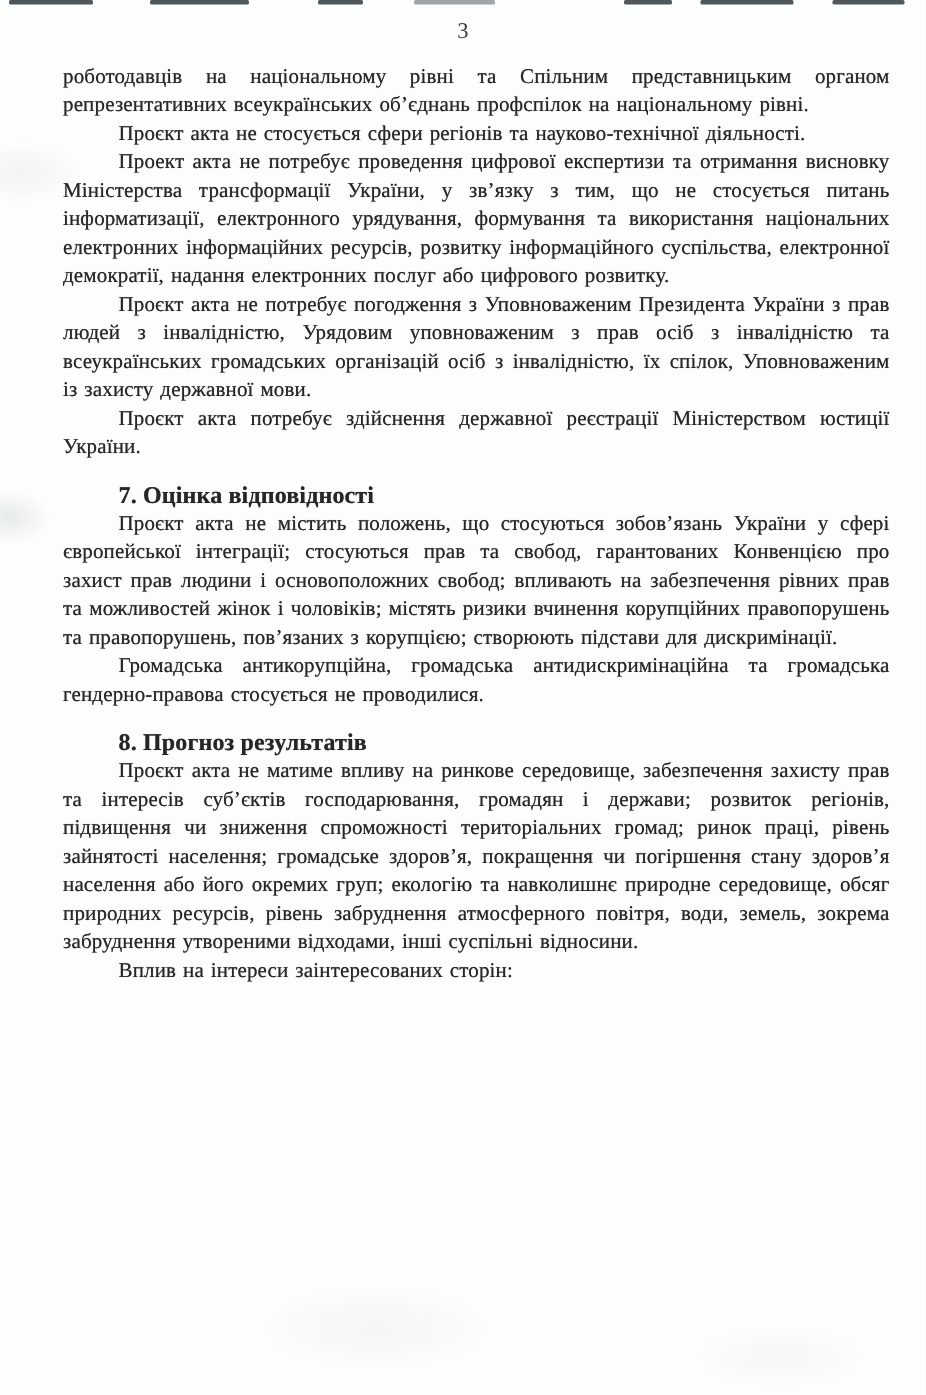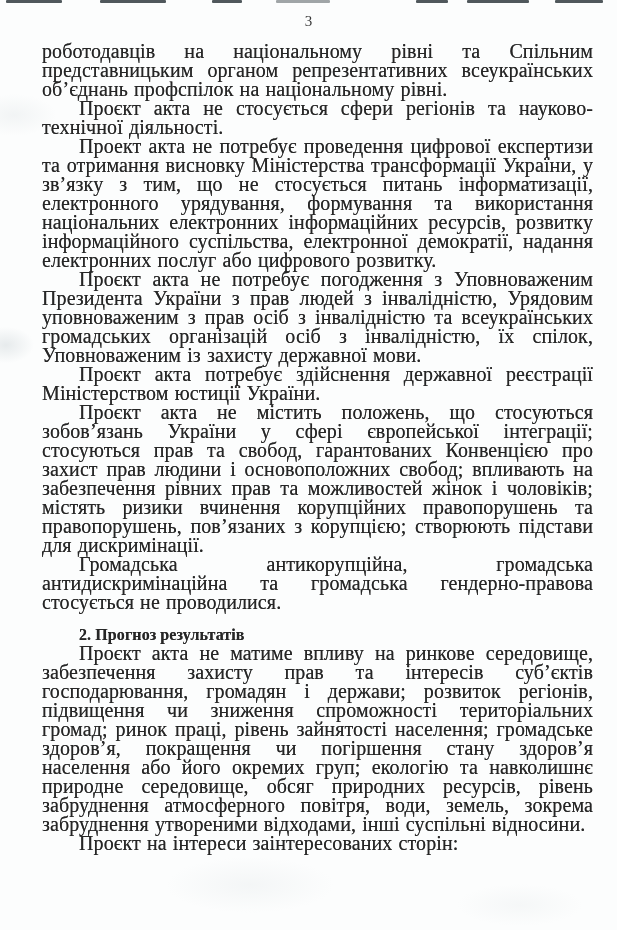--- a/index.html
+++ b/index.html
@@ -42,21 +42,21 @@
     color: #3a3a3a;
   }
   .content {
     position: absolute;
     top: 31px;
     left: 42px;
     width: 551px;
   }
   .para {
     margin: 0;
-    font-size: 20px;
+    font-size: 14px;
     line-height: 19px;
     text-align: justify;
     text-indent: 37px;
     letter-spacing: 0.1px;
     word-spacing: 1px;
     text-shadow: 0 0 .45px rgba(45,45,45,.75);
   }
   .para.first {
     margin-top: 11px;
     text-indent: 0;
@@ -87,20 +87,21 @@
   </div>
 
   <div class="pagenum">3</div>
 
   <div class="content">
     <p class="para first">роботодавців на національному рівні та Спільним представницьким органом репрезентативних всеукраїнських об’єднань профспілок на національному рівні.</p>
     <p class="para">Проєкт акта не стосується сфери регіонів та науково-технічної діяльності.</p>
     <p class="para">Проект акта не потребує проведення цифрової експертизи та отримання висновку Міністерства трансформації України, у зв’язку з тим, що не стосується питань інформатизації, електронного урядування, формування та використання національних електронних інформаційних ресурсів, розвитку інформаційного суспільства, електронної демократії, надання електронних послуг або цифрового розвитку.</p>
     <p class="para">Проєкт акта не потребує погодження з Уповноваженим Президента України з прав людей з інвалідністю, Урядовим уповноваженим з прав осіб з інвалідністю та всеукраїнських громадських організацій осіб з інвалідністю, їх спілок, Уповноваженим із захисту державної мови.</p>
     <p class="para">Проєкт акта потребує здійснення державної реєстрації Міністерством юстиції України.</p>
+    <p class="heading">7. Оцінка відповідності</p>
     <p class="para">Проєкт акта не містить положень, що стосуються зобов’язань України у сфері європейської інтеграції; стосуються прав та свобод, гарантованих Конвенцією про захист прав людини і основоположних свобод; впливають на забезпечення рівних прав та можливостей жінок і чоловіків; містять ризики вчинення корупційних правопорушень та правопорушень, пов’язаних з корупцією; створюють підстави для дискримінації.</p>
     <p class="para">Громадська антикорупційна, громадська антидискримінаційна та громадська гендерно-правова стосується не проводилися.</p>
-    <p class="heading">2. Прогноз результатів</p>
+    <p class="heading">8. Прогноз результатів</p>
     <p class="para">Проєкт акта не матиме впливу на ринкове середовище, забезпечення захисту прав та інтересів суб’єктів господарювання, громадян і держави; розвиток регіонів, підвищення чи зниження спроможності територіальних громад; ринок праці, рівень зайнятості населення; громадське здоров’я, покращення чи погіршення стану здоров’я населення або його окремих груп; екологію та навколишнє природне середовище, обсяг природних ресурсів, рівень забруднення атмосферного повітря, води, земель, зокрема забруднення утвореними відходами, інші суспільні відносини.</p>
-    <p class="para">Проєкт на інтереси заінтересованих сторін:</p>
+    <p class="para">Вплив на інтереси заінтересованих сторін:</p>
   </div>
 
 </div>
 
 </body></html>

